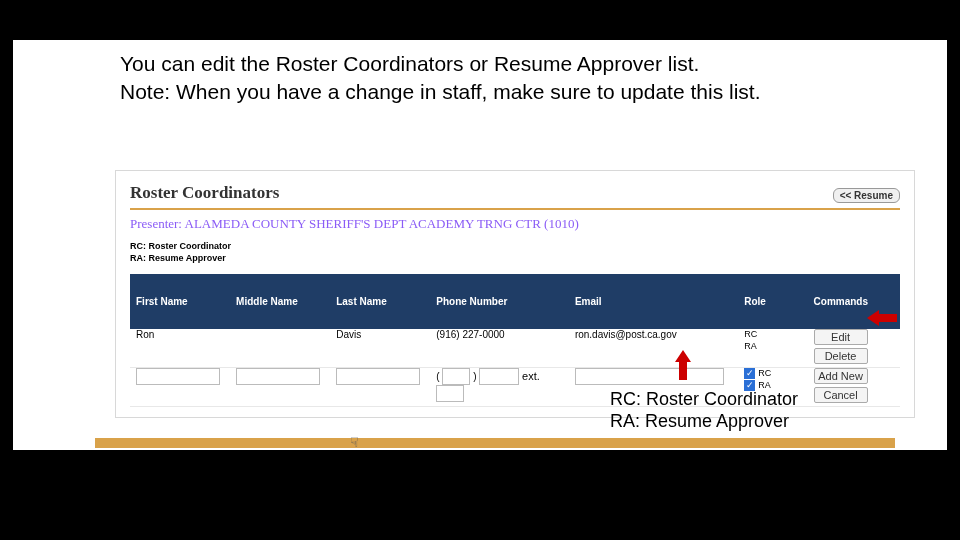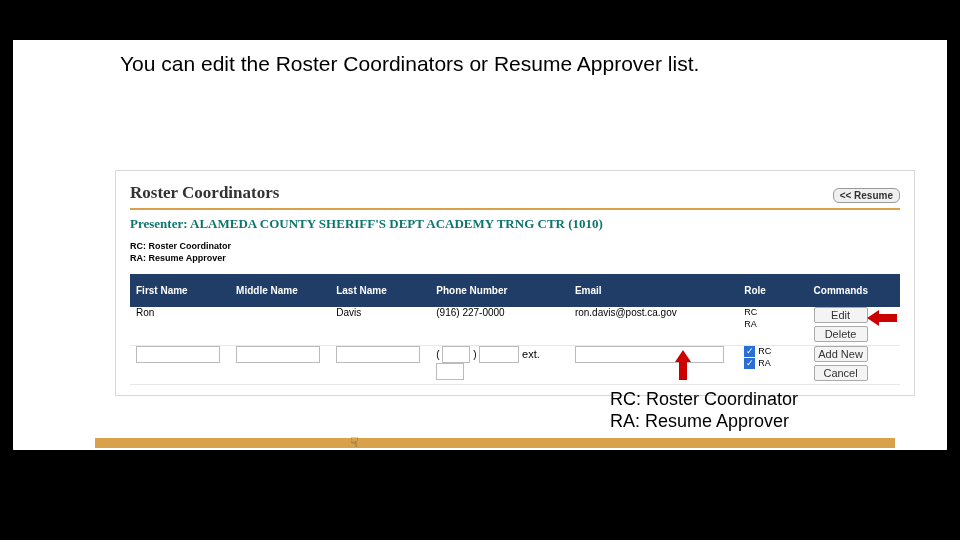--- a/index.html
+++ b/index.html
@@ -11,25 +11,25 @@
   .white-area { position: absolute; left: 0; top: 0; width: 960px; height: 540px; background: #fff; }
   .black-left { position: absolute; left:0; top:0; width:13px; height:540px; background:#000; }
   .black-right { position:absolute; right:0; top:0; width:13px; height:540px; background:#000; }
   .black-bottom { position:absolute; left:0; bottom:0; width:960px; height:90px; background:#000; }
   .black-top { position:absolute; left:0; top:0; width:960px; height:40px; background:#000; }
 
   .app-panel { position: absolute; left: 95px; top: 170px; width: 800px; background: #fff; border: 1px solid #d8d8d8; padding: 8px 14px 10px; font-size: 11px; margin-left: 20px; }
 
   .panel-title { font-family: "Times New Roman", serif; font-weight: bold; font-size: 17px; color: #333; border-bottom: 2px solid #d9a24a; padding: 4px 0 5px; display:flex; justify-content:space-between; align-items:flex-end; }
   .resume-btn { font-family: Arial; font-size: 10px; border:1px solid #999; background:#f0f0f0; border-radius:6px; padding:1px 6px; color:#333; }
-  .presenter-line { font-family: "Times New Roman", serif; font-weight: bold; font-size: 13px; color: #0f766e; padding: 6px 0 4px; }
+  .presenter-line { font-family: "Times New Roman", serif; font-weight: normal; font-size: 13px; color: #8b5cf6; padding: 6px 0 4px; }
   .legend-block { font-size: 9px; font-weight: bold; padding: 4px 0 10px; line-height: 1.35; }
 
   table.roster { width: 100%; border-collapse: collapse; font-size: 10px; }
-  table.roster th { background: #1f3d66; color: #fff; font-weight: bold; text-align: left; padding: 11px 6px; font-size: 10px; }
+  table.roster th { background: #1f3d66; color: #fff; font-weight: bold; text-align: left; padding: 22px 6px; font-size: 10px; }
   table.roster td { padding: 0 6px; vertical-align: top; border-bottom: 1px solid #e8e8e8; }
   table.roster tr.datarow td { background:#fff; }
   .rolecell { font-size:9px; line-height:1.25; }
   .cmd-btn { display:block; font-size:11px; border:1px solid #aaa; background:#f4f4f4; border-radius:2px; width:54px; text-align:center; padding:1px 0; margin-bottom:3px; color:#333; }
   .inp { border:1px solid #bbb; height:17px; width:95%; background:#fff; font-size:10px; padding:1px 3px; }
   .inp-sm { width:40px; }
   .inp-xs { width:28px; }
   .chk { display:inline-block; width:11px; height:11px; background:#2a6fd6; color:#fff; font-size:9px; line-height:11px; text-align:center; margin-right:3px; vertical-align:middle; }
   .chklabel { font-size:9px; vertical-align:middle; }
 
@@ -51,20 +51,21 @@
   <div class="white-area"></div>
   <div class="black-top"></div>
   <div class="black-bottom"></div>
   <div class="black-left"></div>
   <div class="black-right"></div>
 
   <div style="position:absolute; left:13px; top:40px; width:934px; height:410px; background:#fff;"></div>
 
   <div class="heading-block">
     <p>You can edit the Roster Coordinators or Resume Approver list.</p>
+    <p>Note: When you have a change in staff, make sure to update this list.</p>
   </div>
 
   <div class="app-panel">
     <div class="panel-title">
       <span>Roster Coordinators</span>
       <span class="resume-btn">&lt;&lt; Resume</span>
     </div>
     <div class="presenter-line">
       <span>Presenter:</span>
       <span>ALAMEDA COUNTY SHERIFF'S DEPT ACADEMY TRNG CTR (1010)</span>

